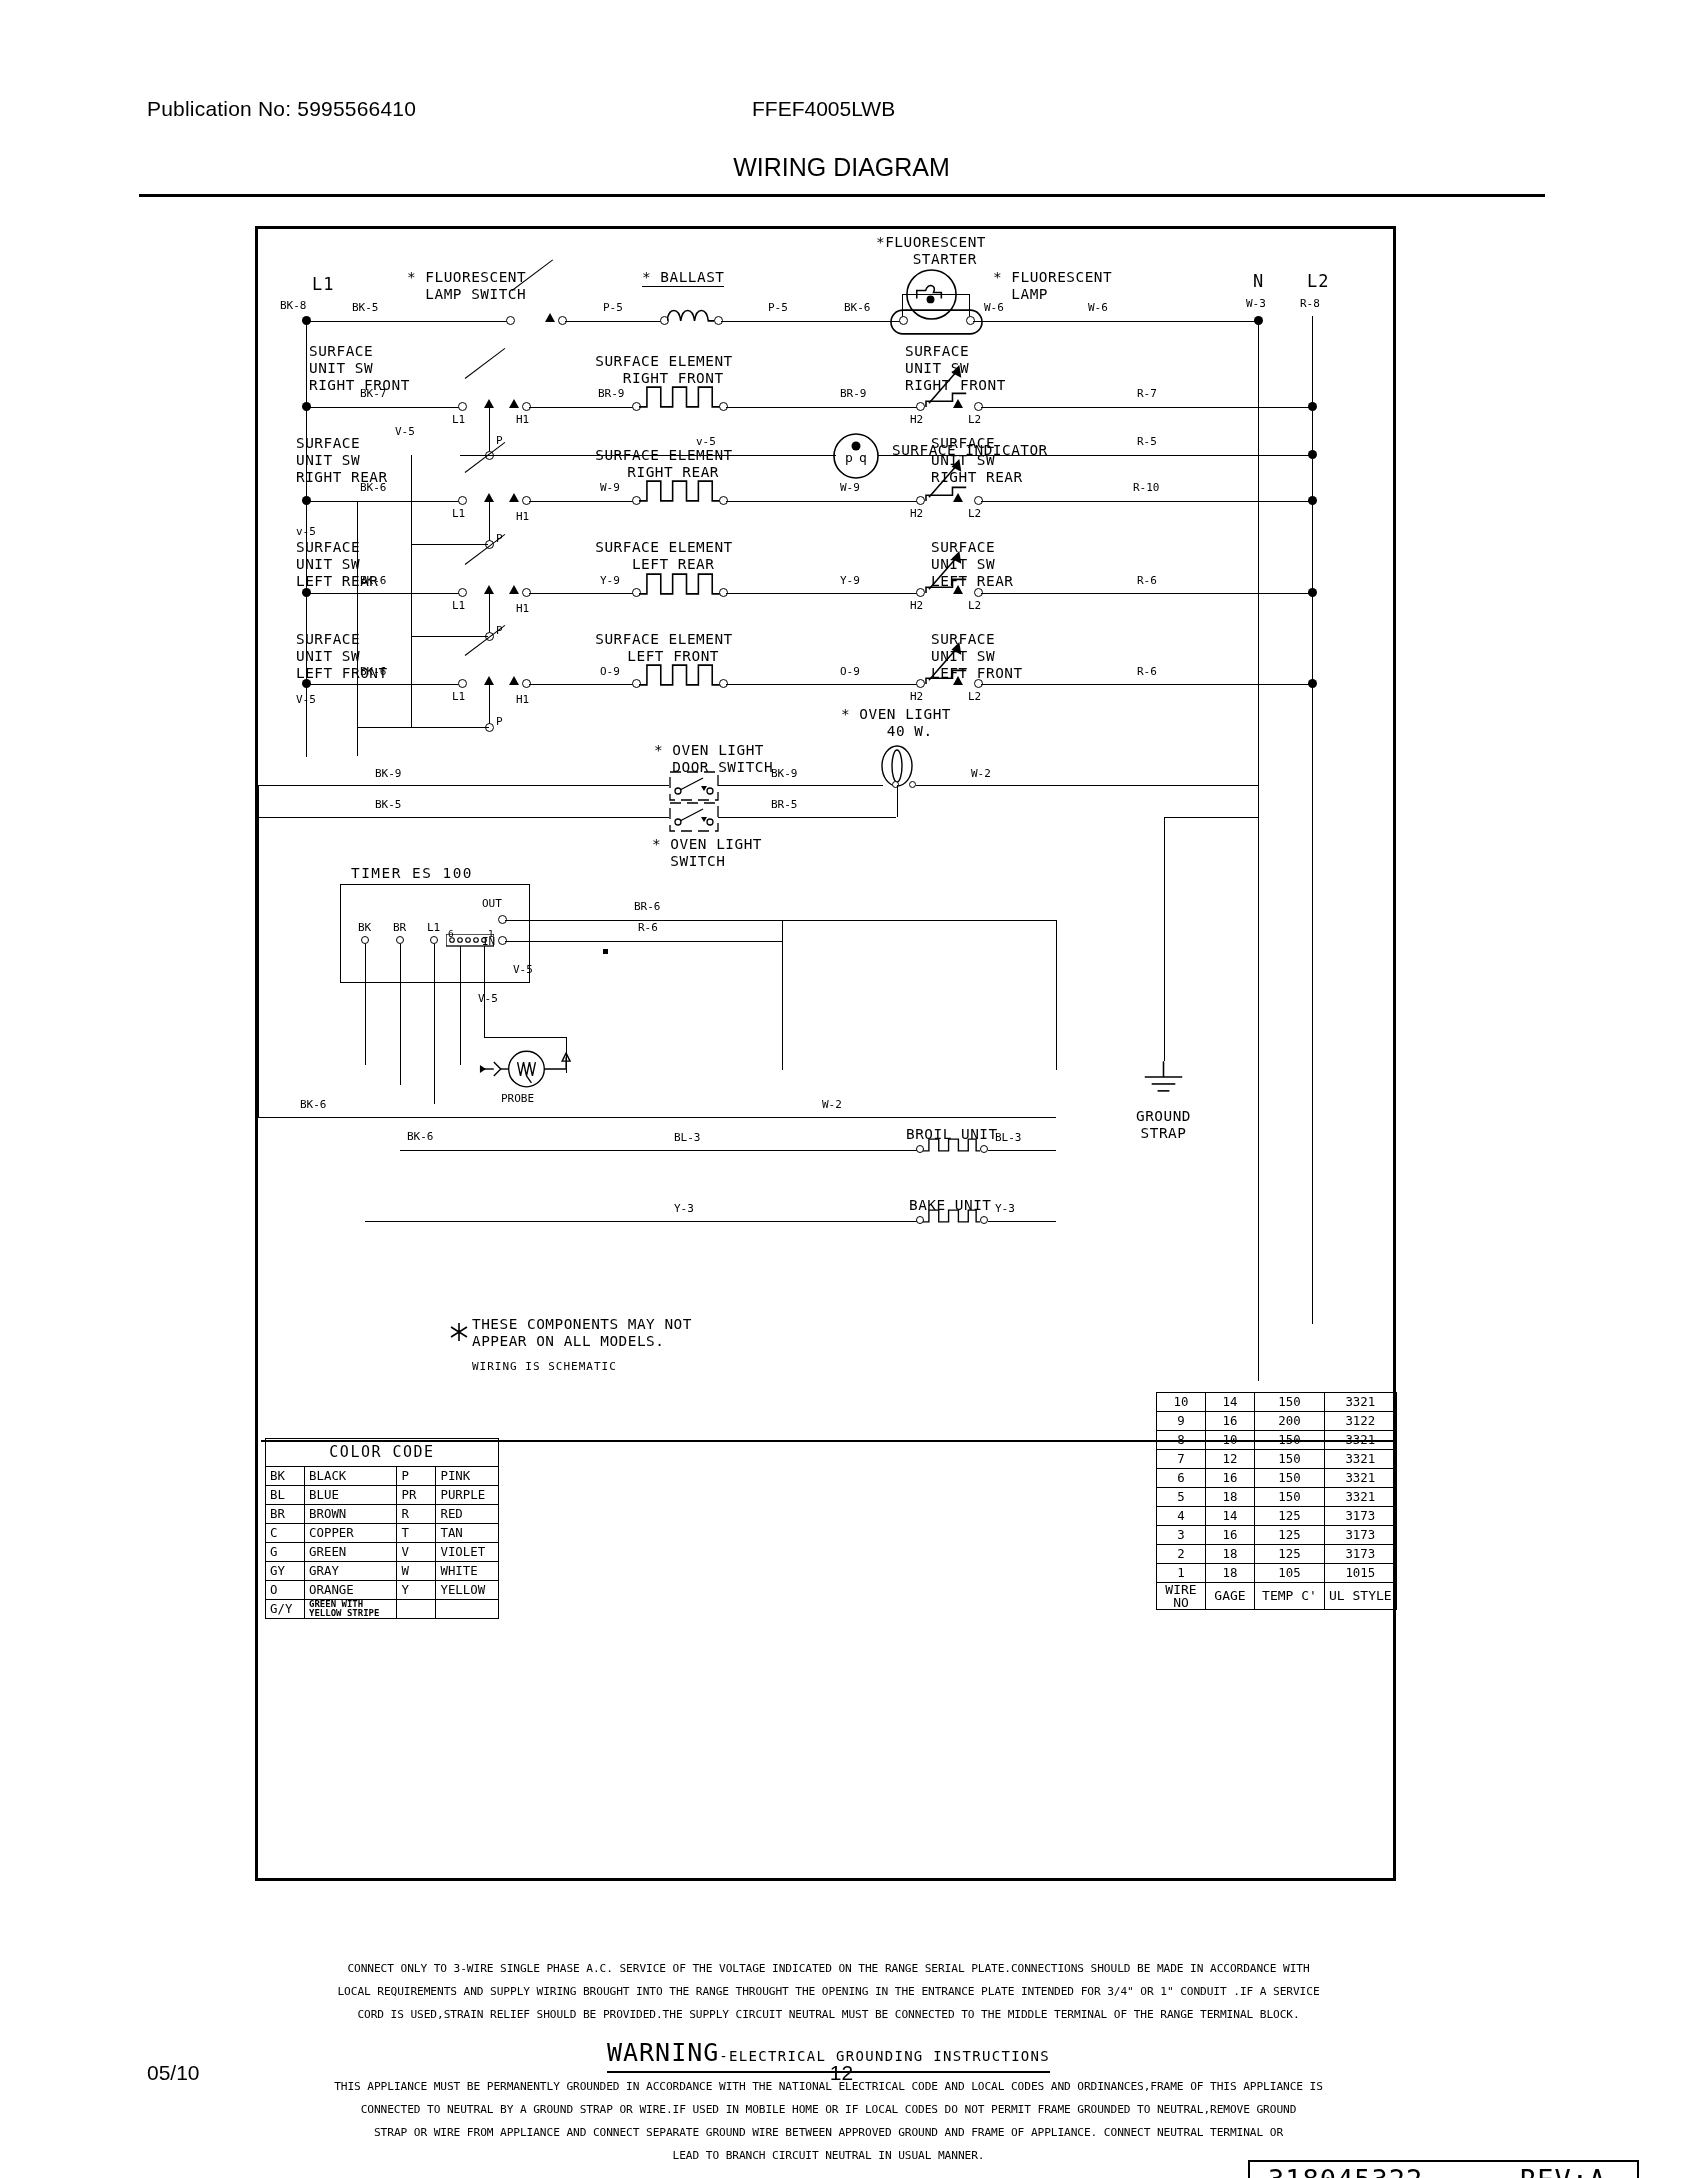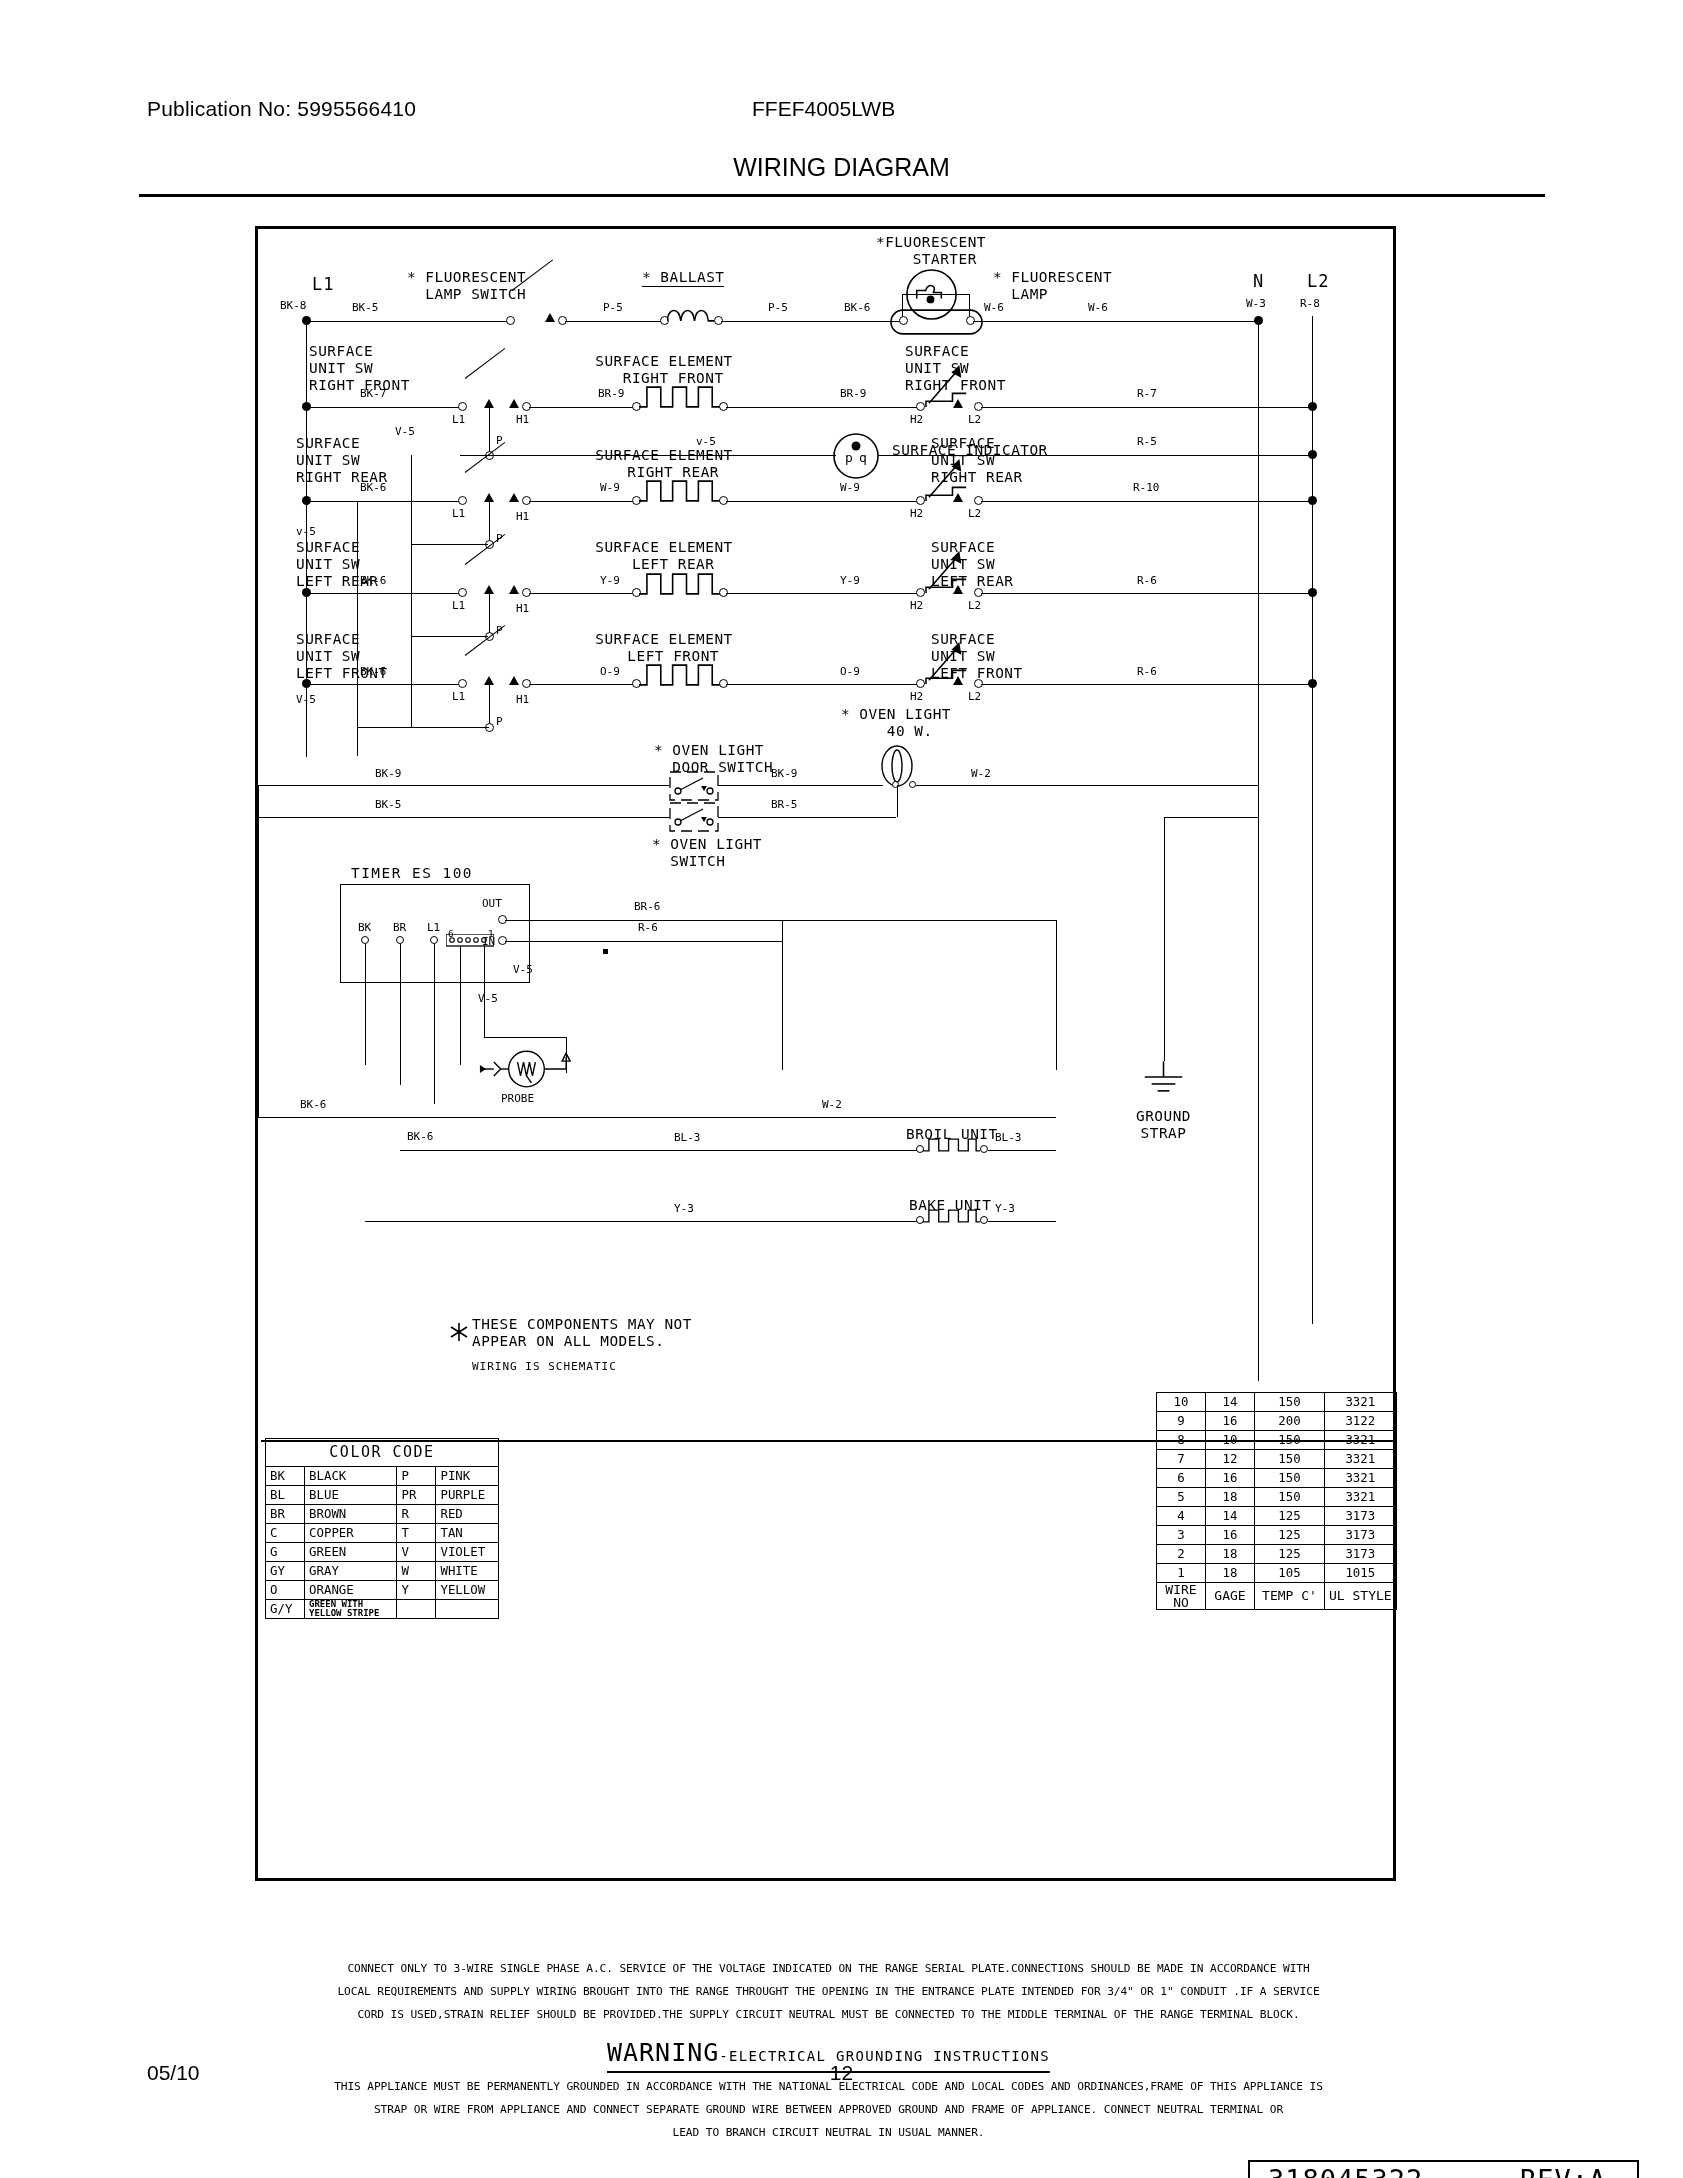--- a/index.html
+++ b/index.html
@@ -480,20 +480,21 @@
       <div>CORD IS USED,STRAIN RELIEF SHOULD BE PROVIDED.THE SUPPLY CIRCUIT NEUTRAL MUST BE CONNECTED TO THE MIDDLE TERMINAL OF THE RANGE TERMINAL BLOCK.</div>
     </div>
 
     <div id="warn-t">
       <span style="font-family:'DejaVu Sans Mono',monospace;font-size:25px;letter-spacing:1px;border-bottom:2.6px solid #000;padding-bottom:4px;">
         <span>WARNING</span><span style="font-size:14px;letter-spacing:1.3px;">-ELECTRICAL GROUNDING INSTRUCTIONS</span>
       </span>
     </div>
     <div id="warn-b" class="body-sm">
       <div>THIS APPLIANCE MUST BE PERMANENTLY GROUNDED IN ACCORDANCE WITH THE NATIONAL ELECTRICAL CODE AND LOCAL CODES AND ORDINANCES,FRAME OF THIS APPLIANCE IS</div>
+      <div>CONNECTED TO NEUTRAL BY A GROUND STRAP OR WIRE.IF USED IN MOBILE HOME OR IF LOCAL CODES DO NOT PERMIT FRAME GROUNDED TO NEUTRAL,REMOVE GROUND</div>
       <div>STRAP OR WIRE FROM APPLIANCE AND CONNECT SEPARATE GROUND WIRE BETWEEN APPROVED GROUND AND FRAME OF APPLIANCE. CONNECT NEUTRAL TERMINAL OR</div>
       <div>LEAD TO BRANCH CIRCUIT NEUTRAL IN USUAL MANNER.</div>
     </div>
 
     <div id="partbox"></div>
     <div id="partno">318045322</div>
     <div id="revno">REV:A</div>
   </div>
 
   <table class="tb" id="ccode">

